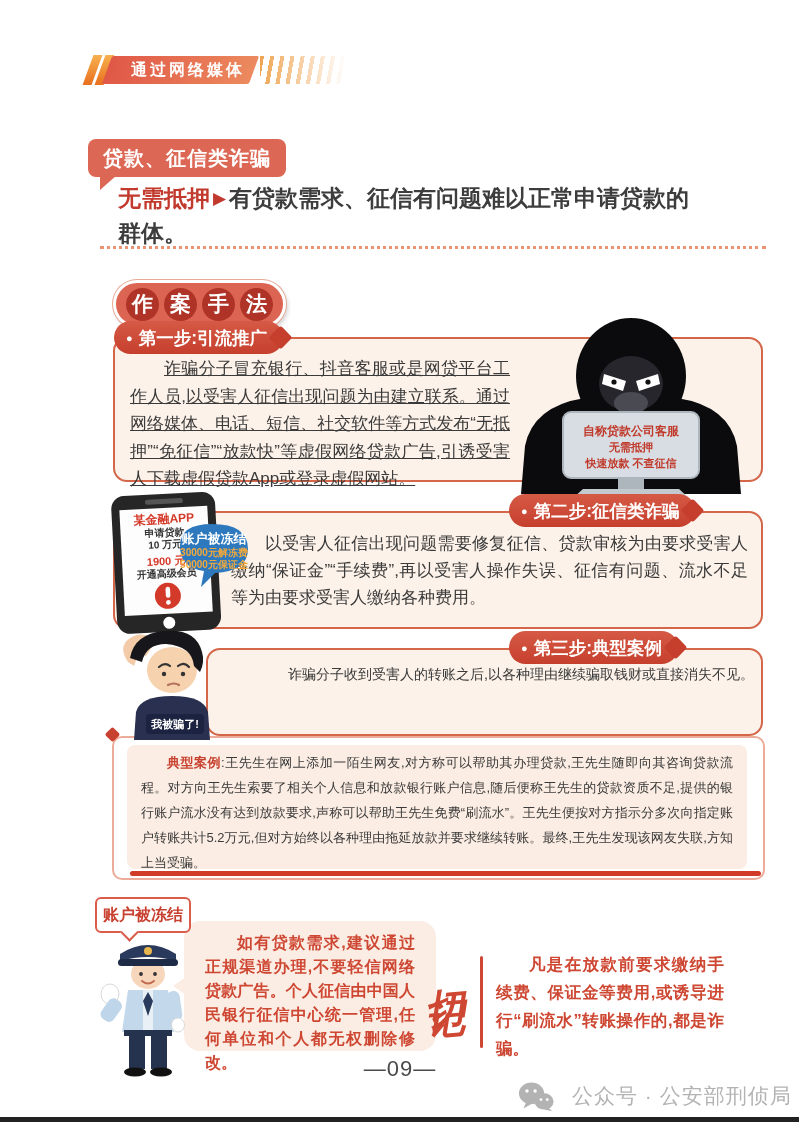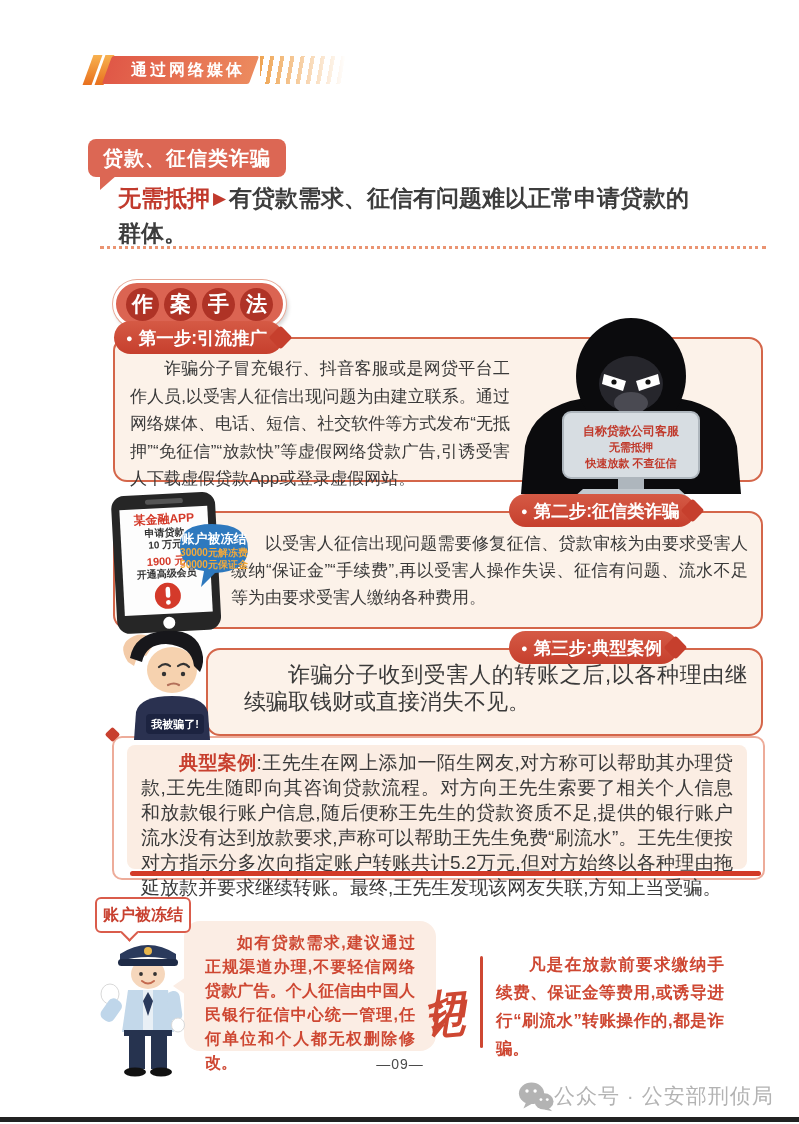--- a/index.html
+++ b/index.html
@@ -56,38 +56,38 @@
     color:#fff; font-size:17.5px; font-weight:bold; display:flex; align-items:center; gap:6px; z-index:4; }
   .step-badge::after { content:""; position:absolute; right:-6px; top:50%; width:17px; height:17px;
     margin-top:-8.5px; background:#C63F2D; border-radius:3px; transform:rotate(45deg); z-index:-1; }
   .step-badge .blt { font-size:11px; }
   #badge1 { left:114px; top:321px; }
   #badge2 { left:509px; top:494px; }
   #badge3 { left:509px; top:631px; }
 
   .step-text { position:absolute; color:#3A3A3A; text-align:justify; text-indent:2em;
     font-weight:500; z-index:2; }
-  #text1 { left:130px; top:355px; width:380px; font-size:17px; line-height:27.5px; }
+  #text1 { left:130px; top:355px; width:380px; font-size:17px; line-height:27.5px;text-decoration:underline; }
   #text2 { left:231px; top:530px; width:517px; font-size:17px; line-height:27px; }
-  #text3 { left:244px; top:661px; width:503px; font-size:22px; line-height:27px; }
+  #text3 { left:260px; top:661px; width:503px; font-size:14px; line-height:27px; }
 
   .illus { position:absolute; z-index:3; }
   #hacker { left:505px; top:314px; }
   #phone  { left:104px; top:490px; }
   #victim { left:100px; top:626px; }
   #officer{ left:90px;  top:930px; }
 
   
   #case-outer { left:112px; top:736px; width:649px; height:140px; background:#fff;
     border:2px solid #EDAC9A; border-radius:10px; z-index:1; }
   #case-corner { left:107px; top:729px; width:11px; height:11px; background:#C8402F;
     border-radius:2px; transform:rotate(45deg); z-index:2; }
   #case-inner { left:127px; top:745px; width:620px; height:124px; background:#FBEDE3;
     border-radius:8px; z-index:1; }
-  #case-text { left:141px; top:750px; width:592px; font-size:19px; line-height:25px;
+  #case-text { left:141px; top:750px; width:592px; font-size:13px; line-height:25px;
     color:#3A3A3A; text-align:justify; text-indent:2em; z-index:2; }
   .case-label { color:#C8402F; font-weight:bold; }
   #case-underline { left:130px; top:871px; width:631px; height:5px; background:#D23B28;
     border-radius:3px; z-index:2; }
 
   
   #police-badge { left:95px; top:897px; width:92px; height:32px; background:#fff;
     border:2px solid #DA5C4B; border-radius:6px; color:#C8402F; font-size:16px; font-weight:bold;
     display:flex; align-items:center; justify-content:center; z-index:4; }
   #police-badge::after { content:""; position:absolute; left:26px; bottom:-8px; width:11px; height:11px;
@@ -102,23 +102,23 @@
   
   #remember-label { left:414px; top:956px; font-size:40px; color:#CE4732;
     writing-mode:vertical-rl; font-family:"DejaVu Serif","Liberation Serif",serif;
     font-style:italic; font-weight:bold; letter-spacing:10px; transform:rotate(-5deg); z-index:2; }
   #remember-divider { left:480px; top:956px; width:3px; height:92px; background:#CE4732;
     border-radius:2px; z-index:2; }
   #remember-text { left:496px; top:950px; width:228px; font-size:16.5px; line-height:28px;
     color:#CE4732; font-weight:bold; text-align:justify; text-indent:2em; z-index:2; }
 
   
-  #page-number { left:355px; top:1056px; width:90px; text-align:center; font-size:14px;
+  #page-number { left:355px; top:1056px; width:90px; text-align:center; font-size:22px;
     color:#4A4A4A; letter-spacing:1px; }
-  #footer { left:518px; top:1080px; display:flex; align-items:center; gap:0;
+  #footer { left:518px; top:1080px; display:flex; align-items:center; gap:18px;
     color:#B3B3B3; font-size:21px; letter-spacing:1px;text-align:right; }
   #bottom-bar { left:0; top:1117px; width:799px; height:5px; background:#222; }
 </style>
 </head>
 <body>
 
 <div class="page">
 
   <div class="abs hdr-stripes-left">
       <i></i>

